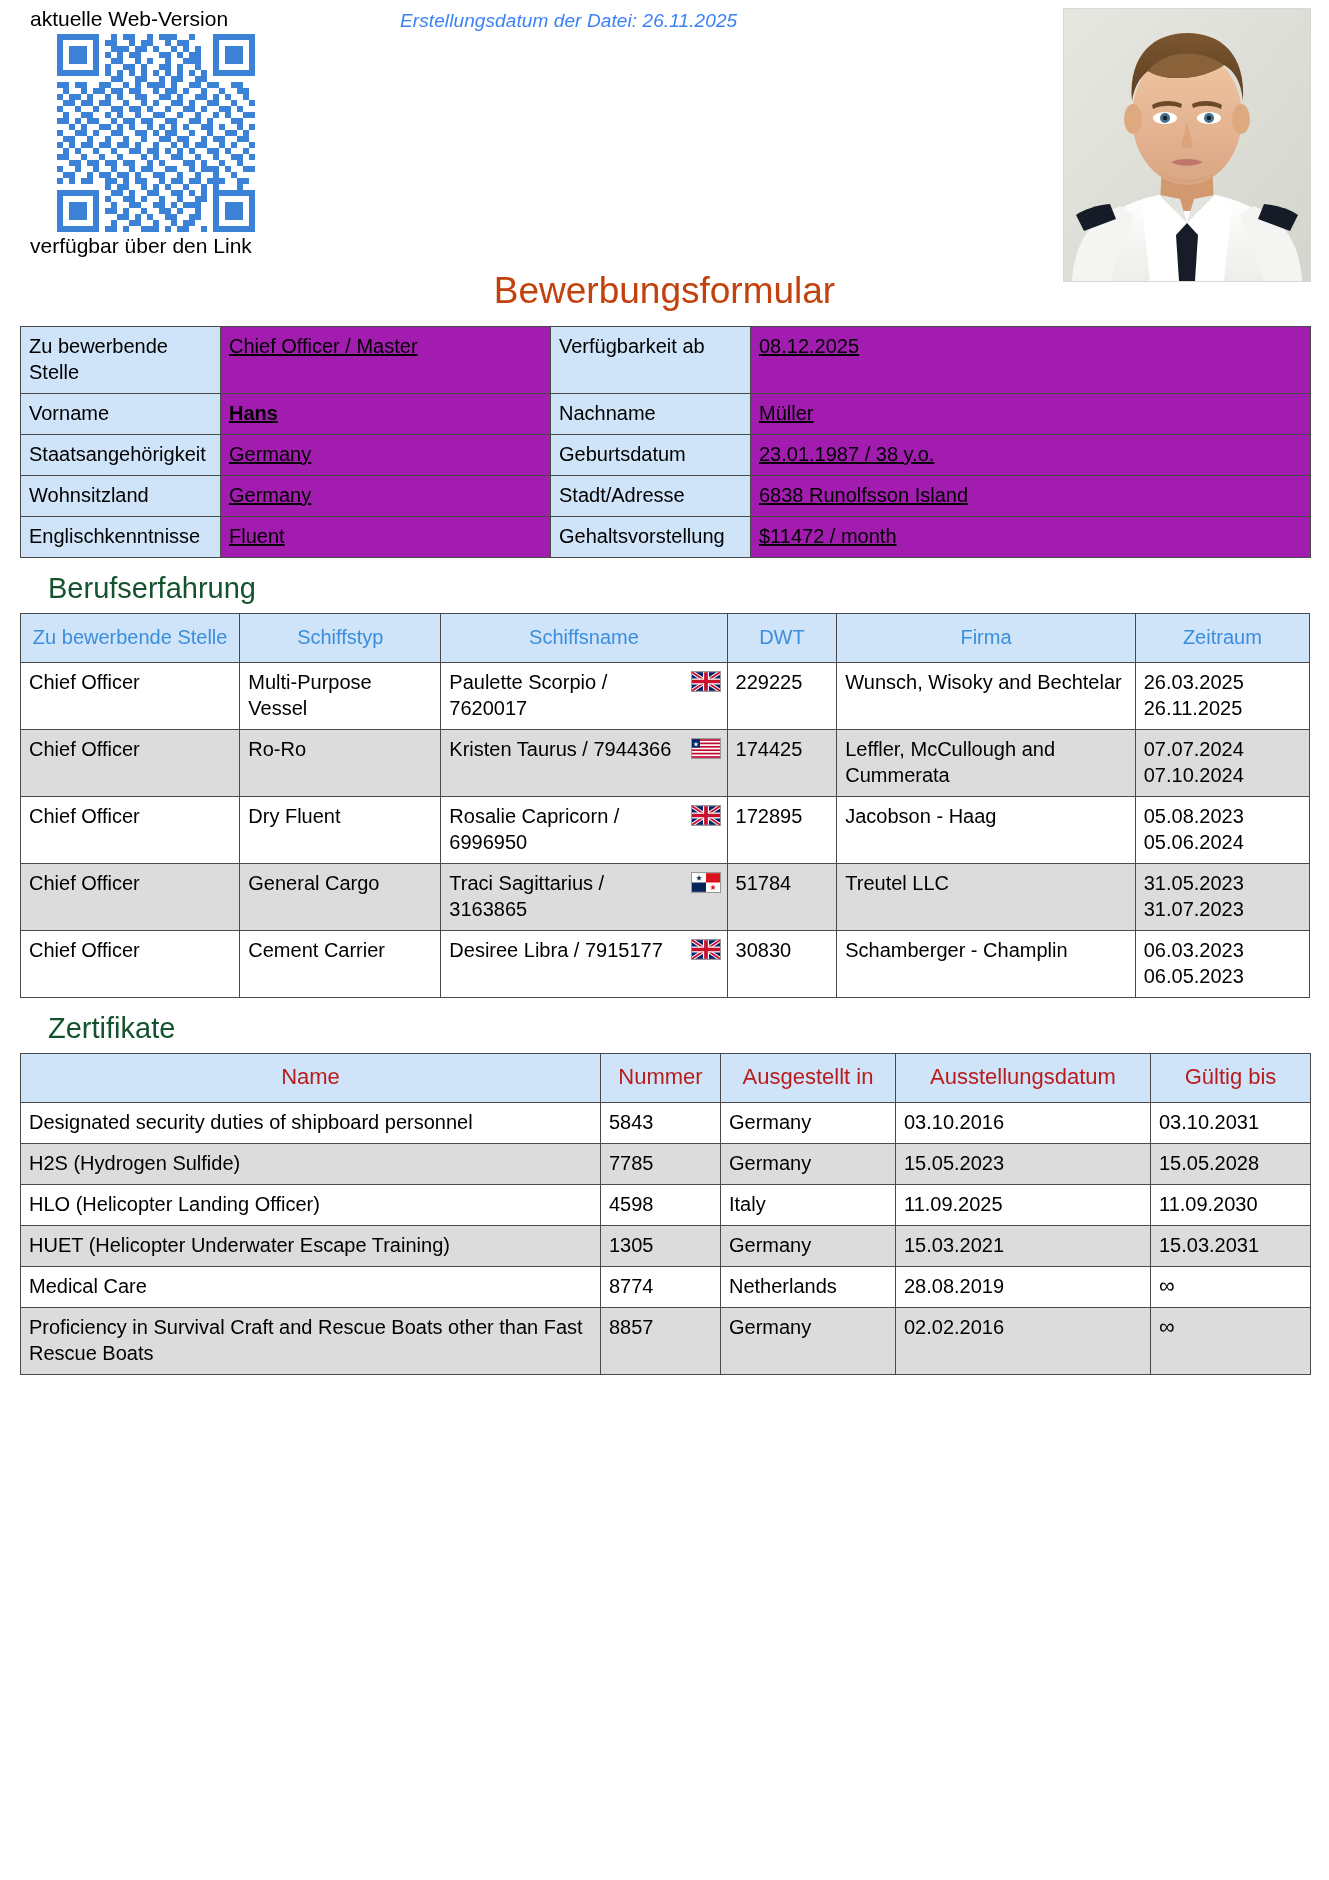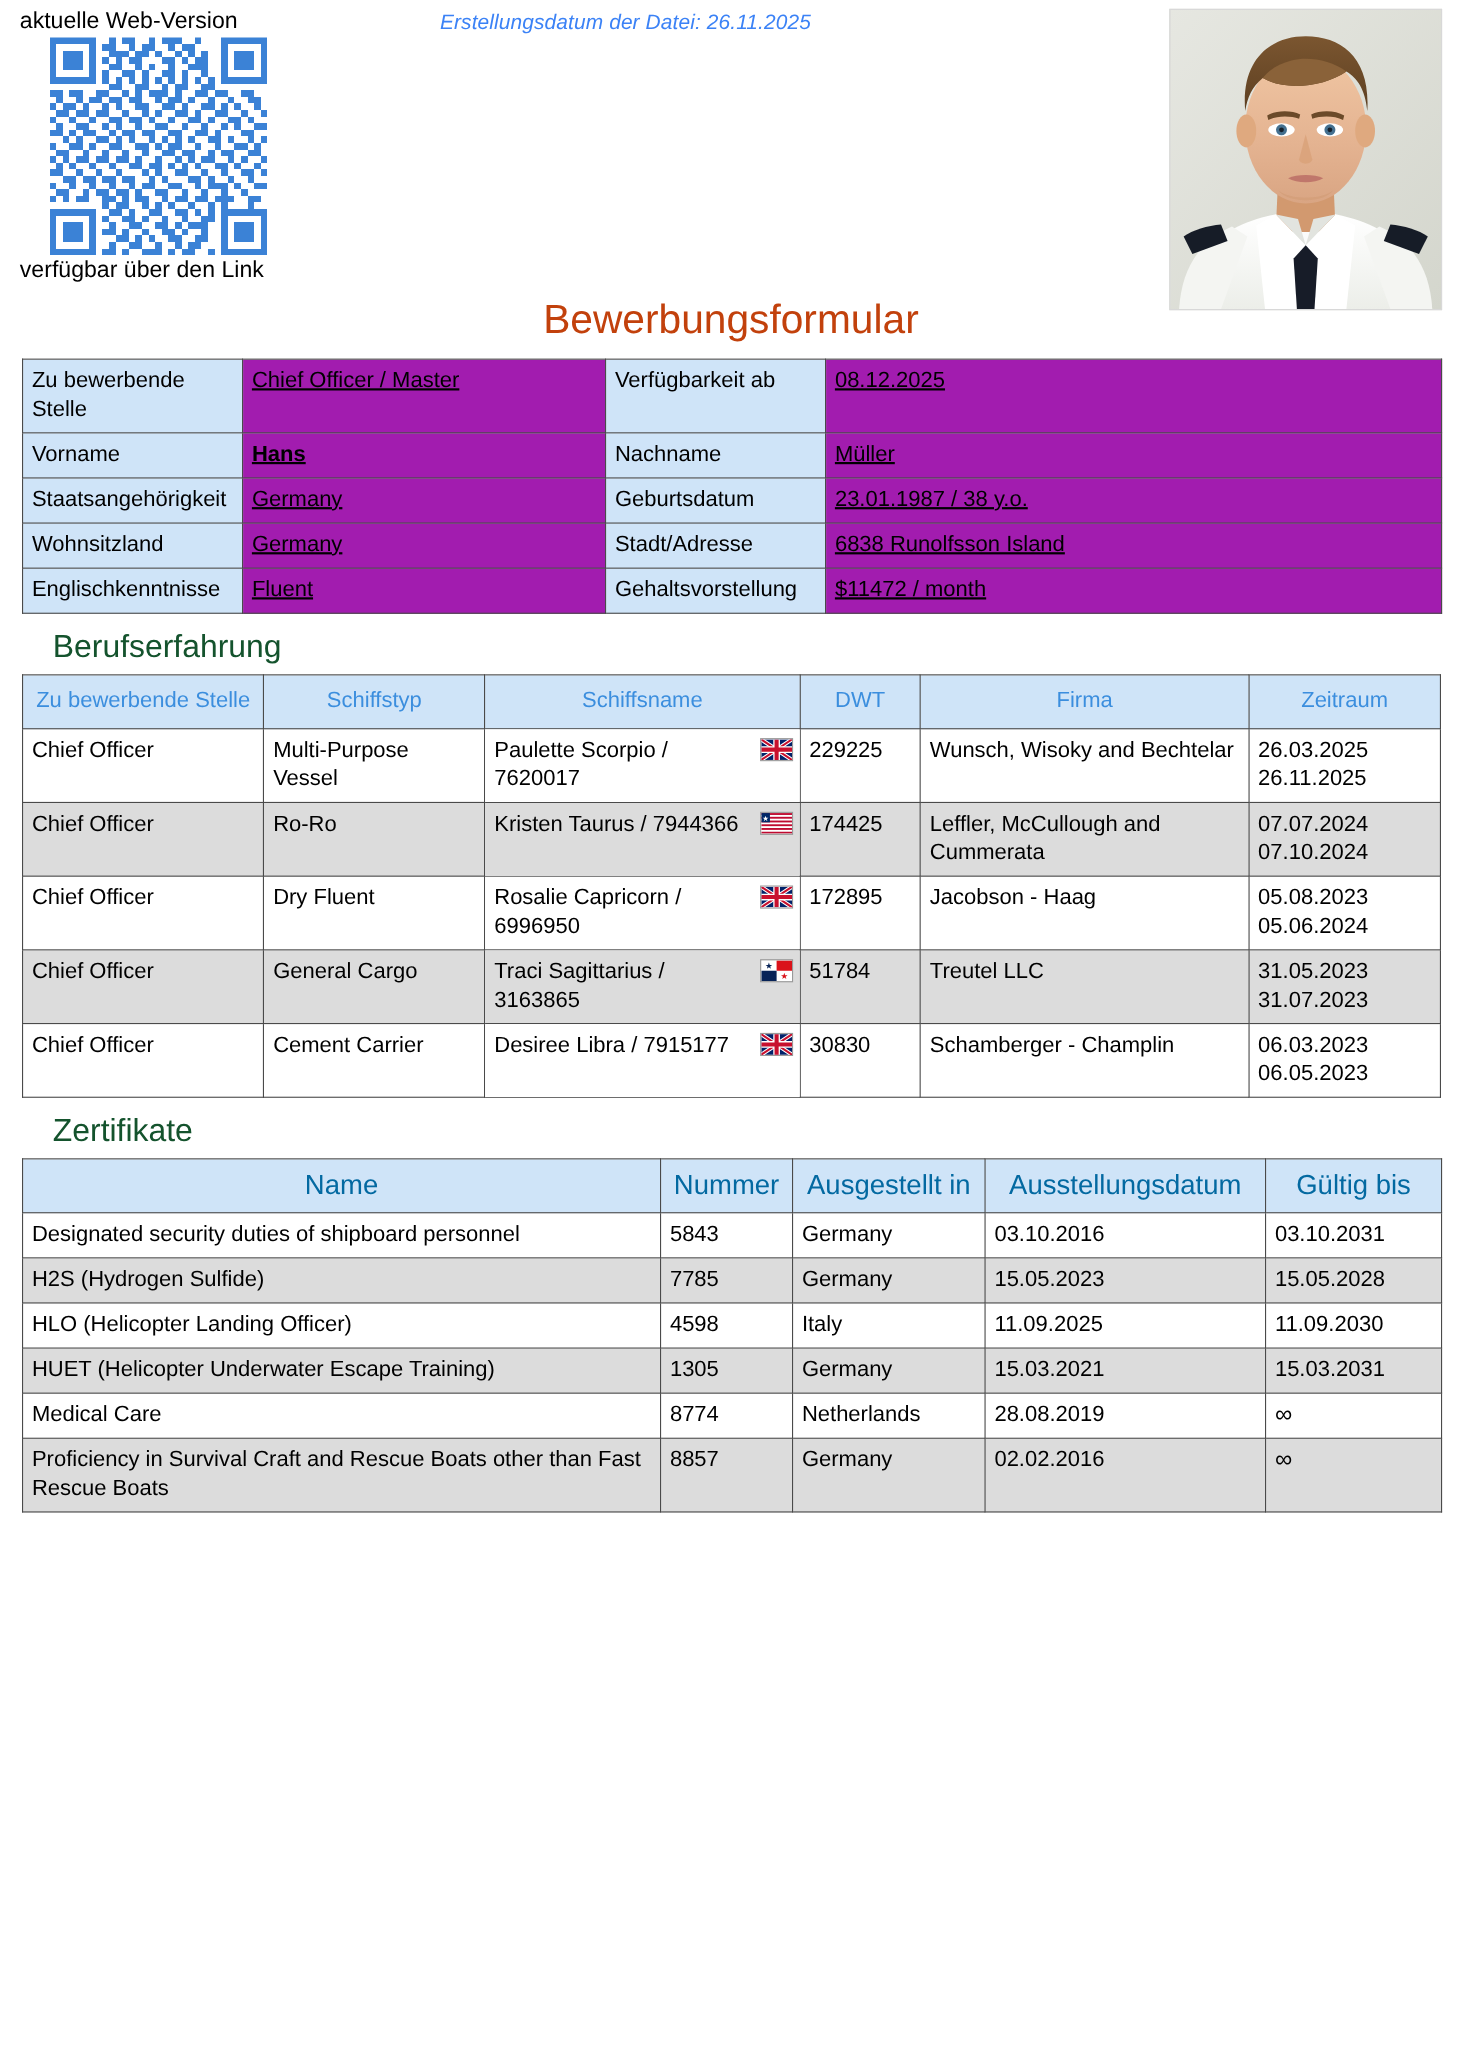--- a/index.html
+++ b/index.html
@@ -16,21 +16,21 @@
     overflow: hidden;
   }
 
   
   .header {
     position: relative;
     height: 322px;
   }
   .qr-block {
     position: absolute;
-    left: 18px;
+    left: 30px;
     top: 6px;
     width: 270px;
   }
   .qr-caption {
     font-size: 21px;
     line-height: 26px;
     color: #000;
     white-space: nowrap;
   }
   .qr-code {
@@ -130,23 +130,23 @@
     border: 1px solid #999;
     box-sizing: border-box;
     overflow: hidden;
   }
   .flag svg { display:block; width:100%; height:100%; }
   .date-cell { white-space: normal; }
 
   
   #cert-table th {
     background: #cfe4f8;
-    color: #0369a1;
+    color: #b91c1c;
     text-align: center;
-    font-size: 25px;
+    font-size: 22px;
     line-height: 26px;
     padding: 10px 6px 12px 6px;
     vertical-align: top;
   }
   #cert-table td { background: #ffffff; }
   #cert-table tbody tr:nth-child(even) td { background: #dcdcdc; }
   .infinity { font-size: 22px; }
 </style>
 </head>
 <body>

